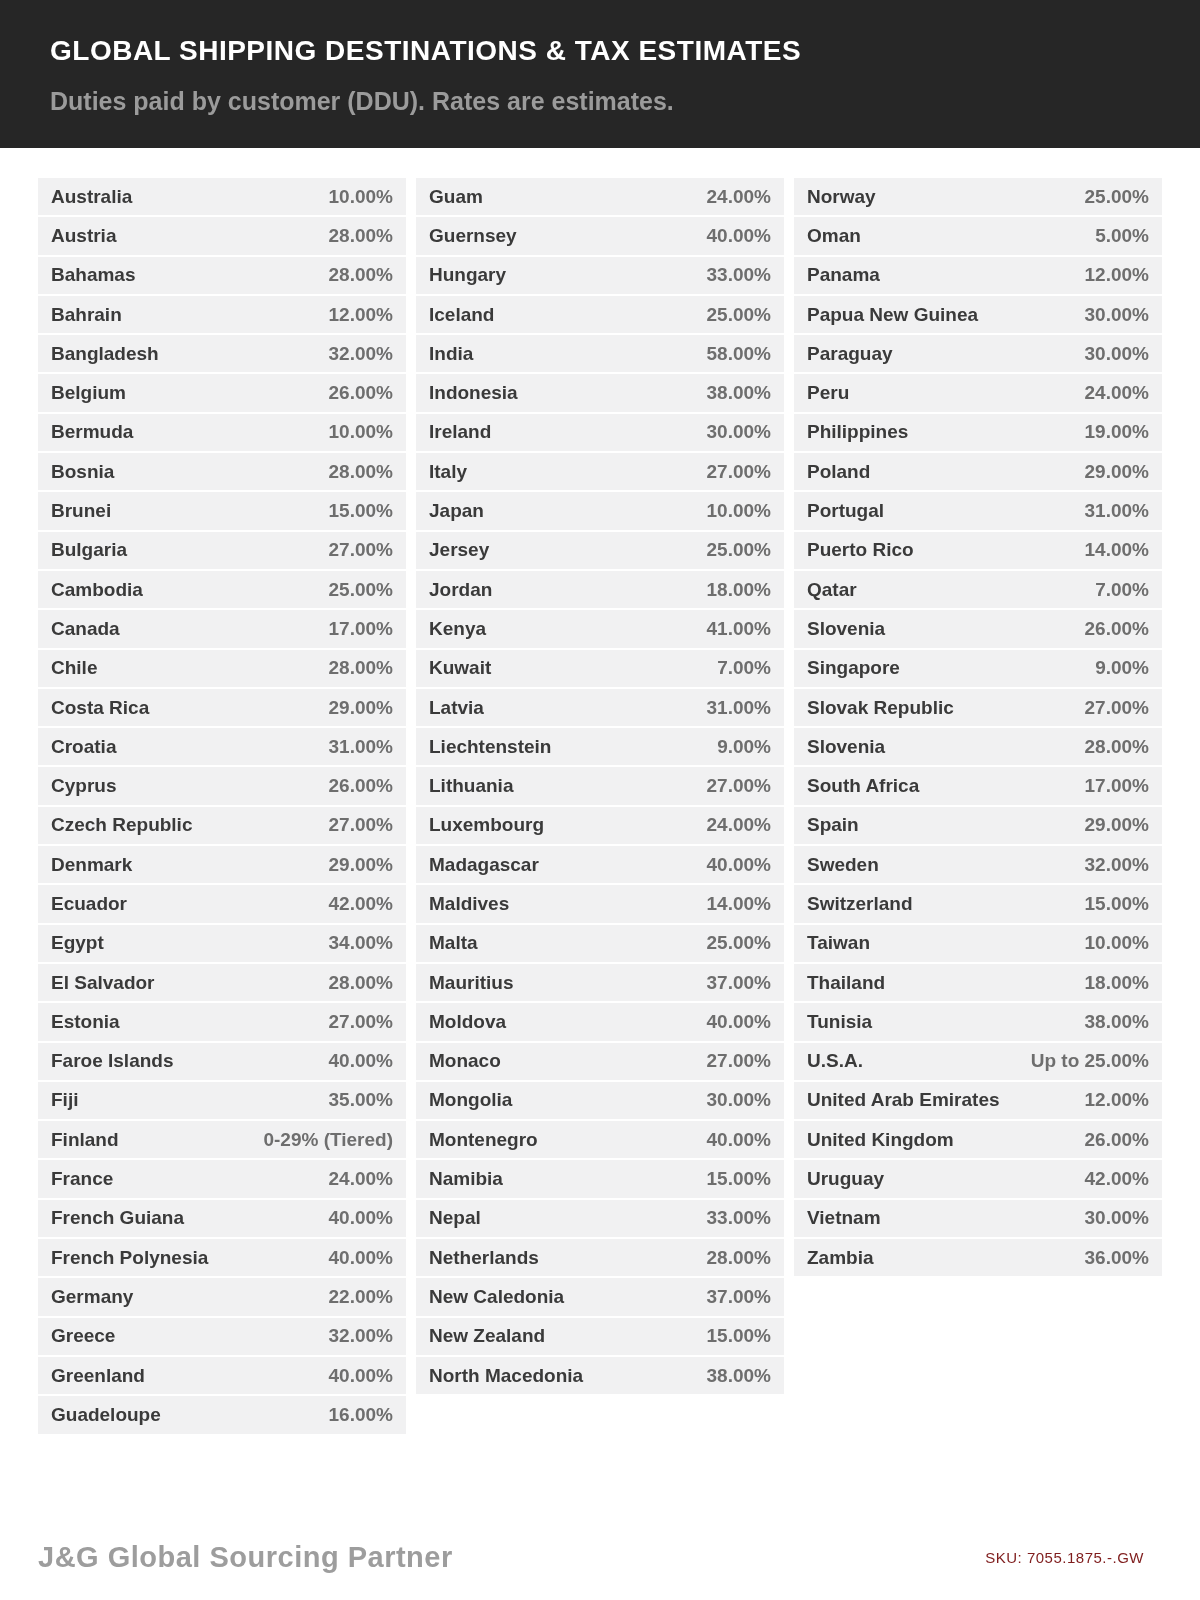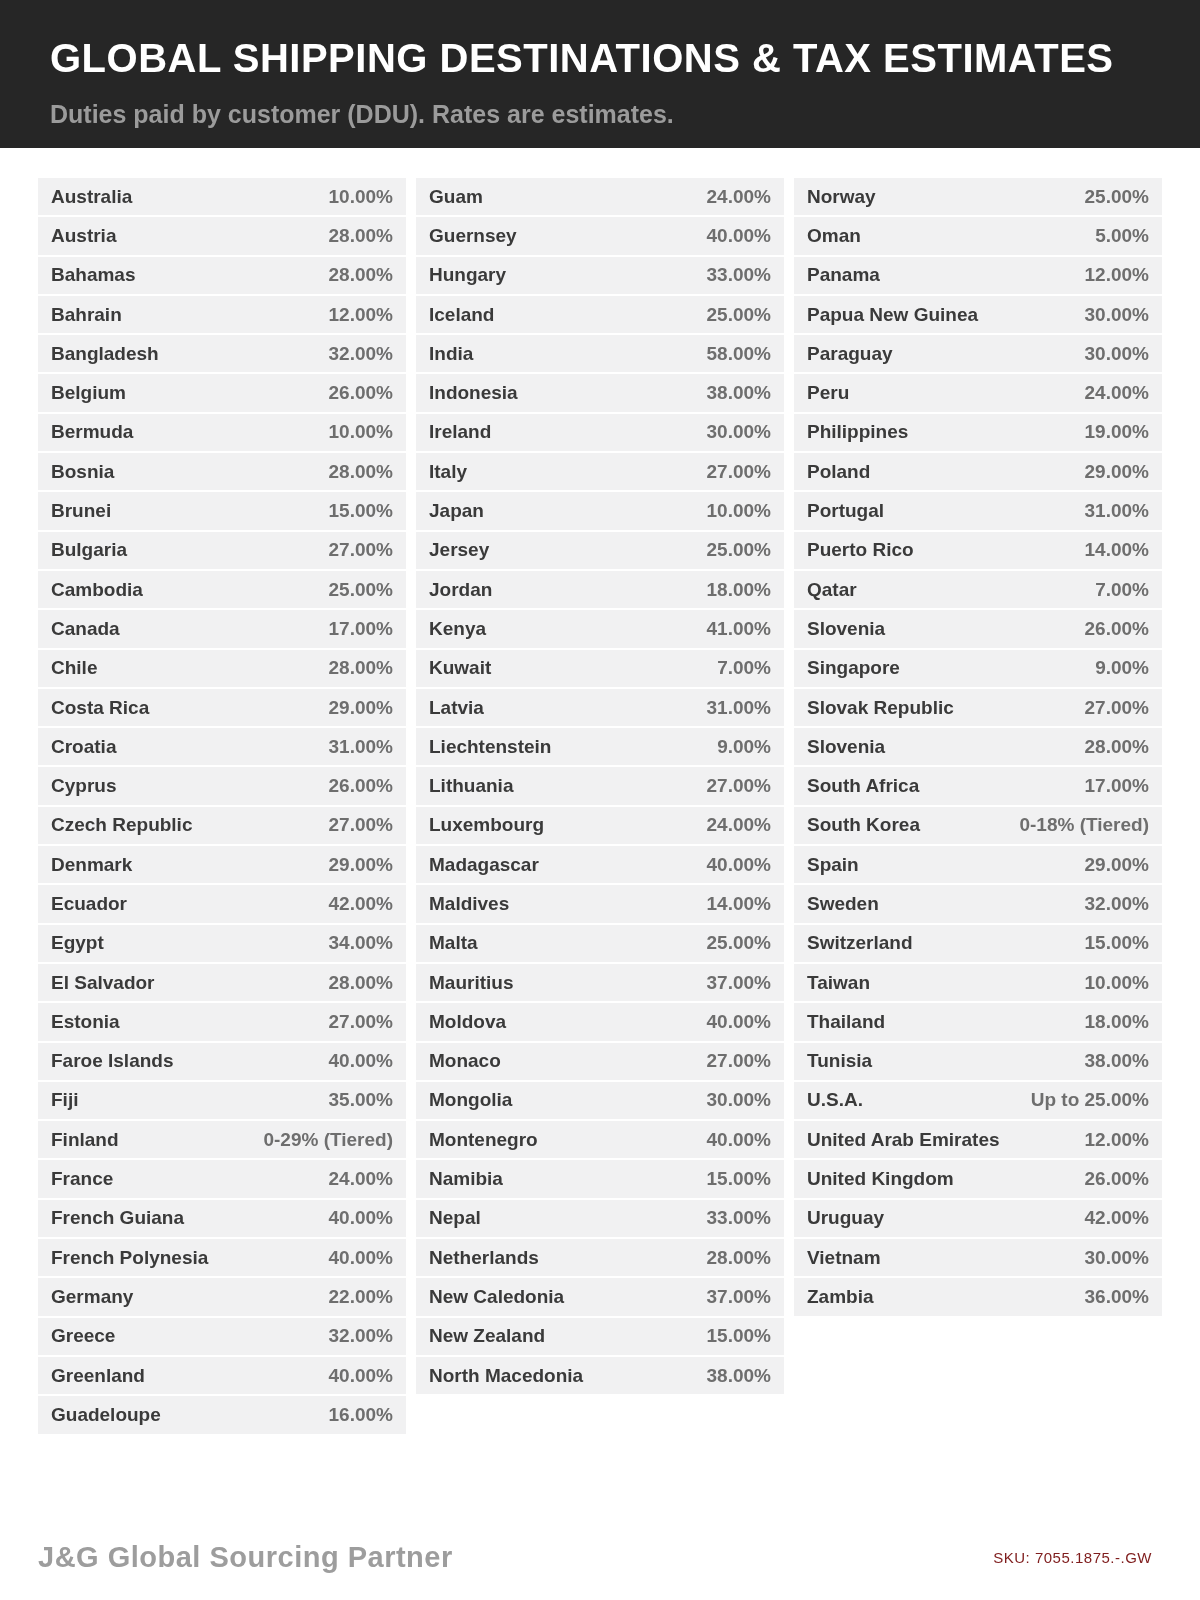--- a/index.html
+++ b/index.html
@@ -10,21 +10,21 @@
     font-family: "Liberation Sans", "DejaVu Sans", sans-serif;
     overflow: hidden;
   }
   .header {
     background: #262626;
     height: 148px;
     padding: 36px 50px 0 50px;
   }
   .header .title {
     color: #ffffff;
-    font-size: 40px;
+    font-size: 28px;
     font-weight: bold;
     letter-spacing: 0.5px;
     line-height: 1.1;
     white-space: nowrap;
   }
   .header .subtitle {
     color: #9b9b9b;
     font-size: 25px;
     font-weight: bold;
     margin-top: 20px;
@@ -58,21 +58,21 @@
   .rate {
     font-size: 19px;
     font-weight: bold;
     color: #6e6e6e;
     white-space: nowrap;
     margin-left: 8px;
   }
   .footer {
     position: absolute;
     left: 38px;
-    right: 48px;
+    right: 56px;
     top: 1536px;
     height: 42px;
     display: flex;
     justify-content: space-between;
     align-items: center;
     text-align: center;
   }
   .brand {
     font-size: 29px;
     font-weight: bold;
@@ -410,24 +410,20 @@
       </div>
       <div class="row">
         <span class="country">Slovenia</span>
         <span class="rate">28.00%</span>
       </div>
       <div class="row">
         <span class="country">South Africa</span>
         <span class="rate">17.00%</span>
       </div>
       <div class="row">
-        <span class="country">South Korea</span>
-        <span class="rate">0-18% (Tiered)</span>
-      </div>
-      <div class="row">
         <span class="country">Spain</span>
         <span class="rate">29.00%</span>
       </div>
       <div class="row">
         <span class="country">Sweden</span>
         <span class="rate">32.00%</span>
       </div>
       <div class="row">
         <span class="country">Switzerland</span>
         <span class="rate">15.00%</span>

